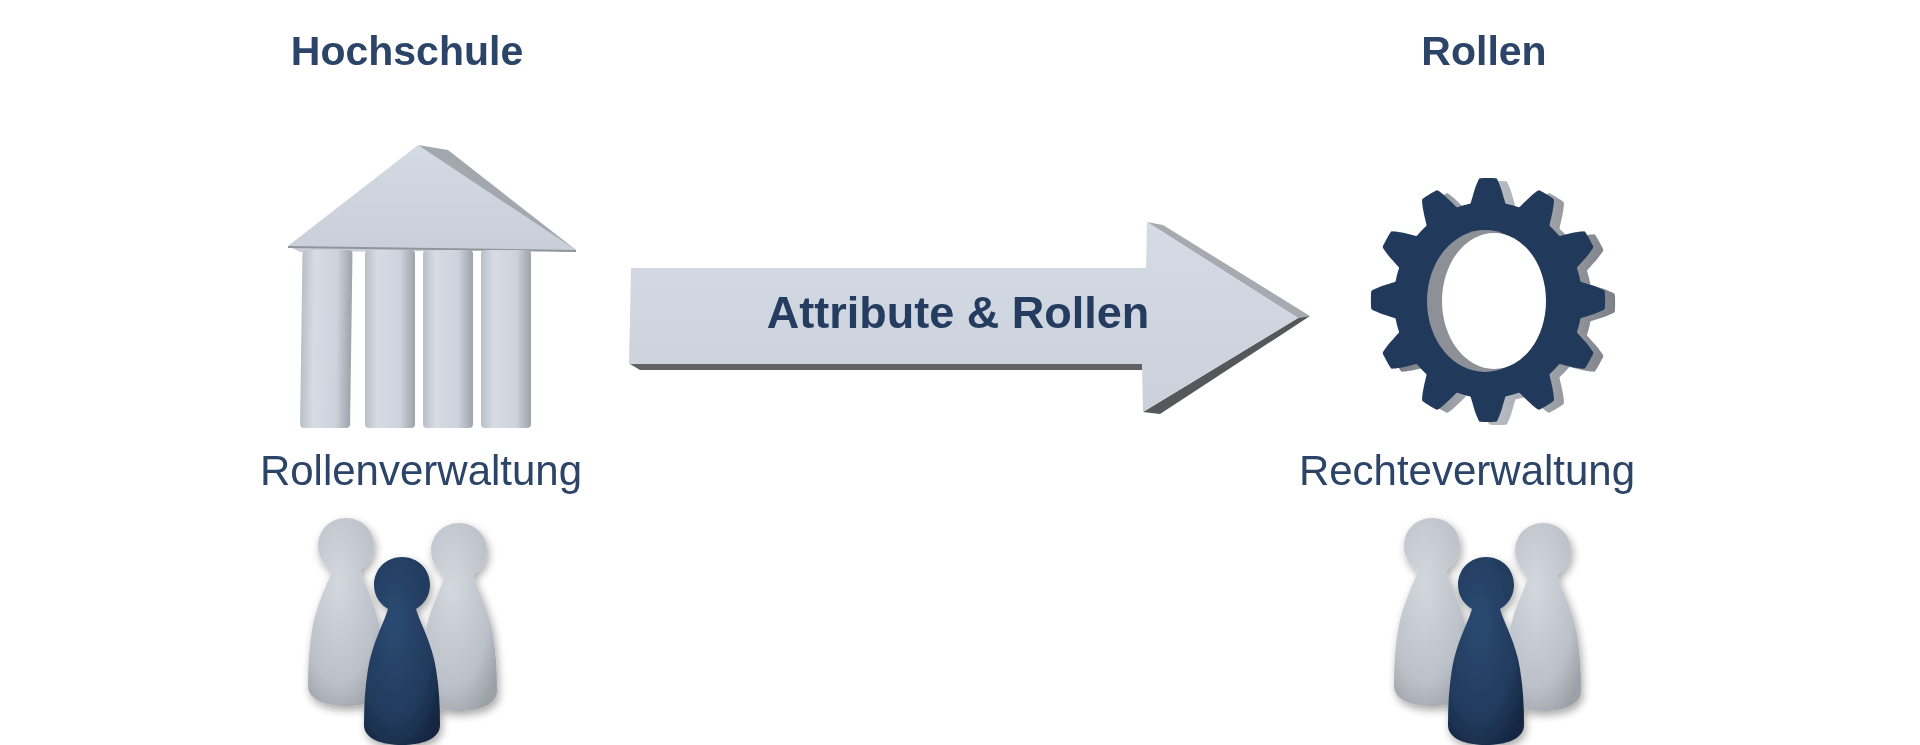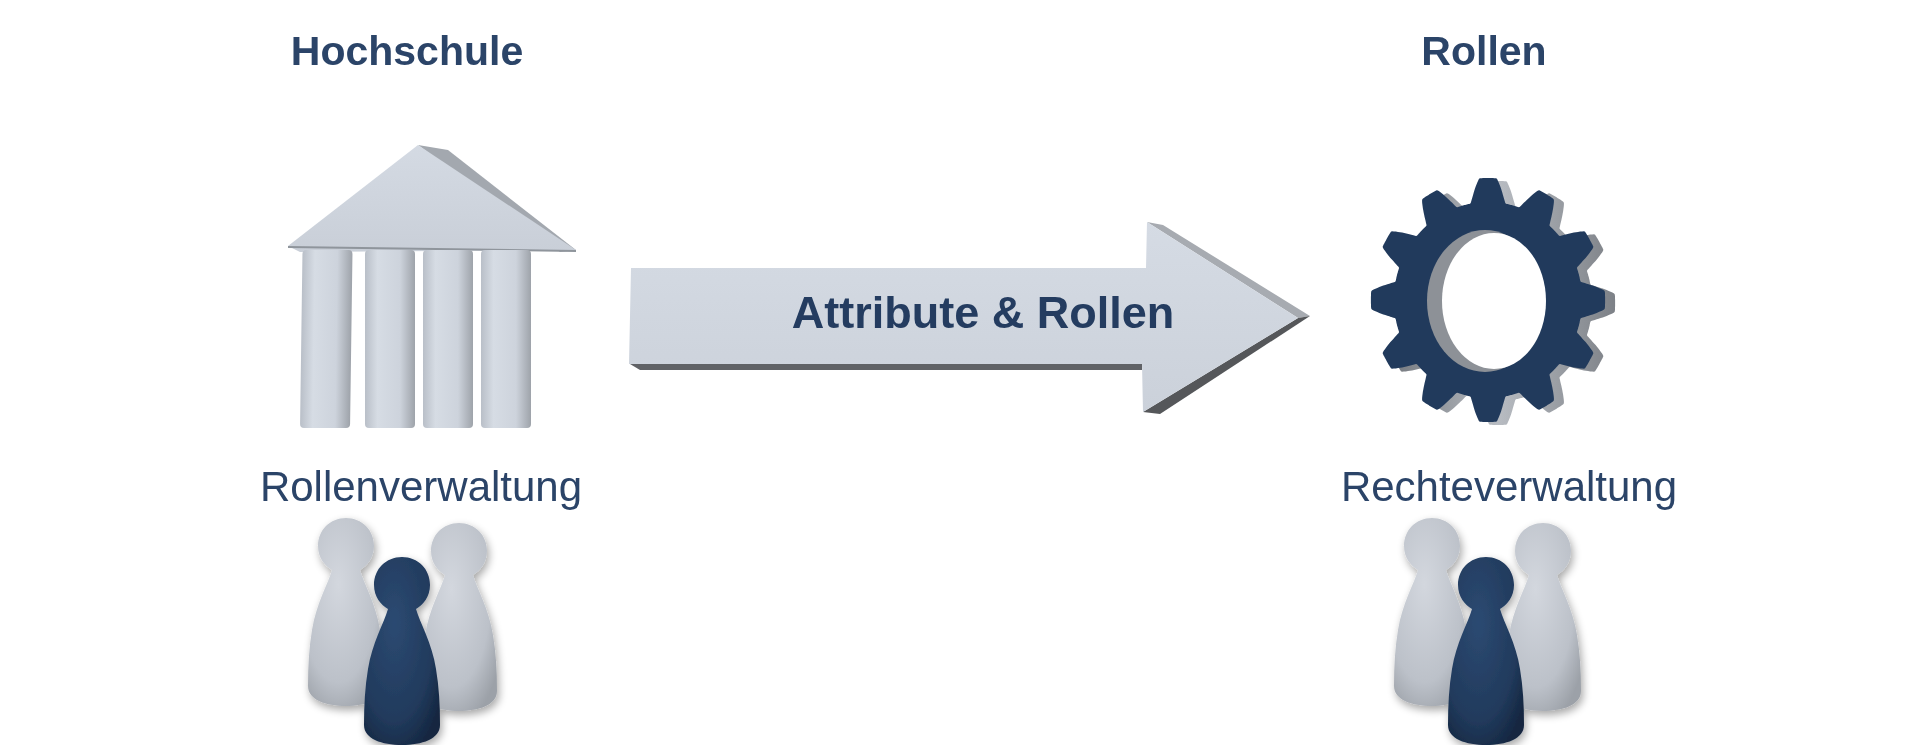--- a/index.html
+++ b/index.html
@@ -1,23 +1,23 @@
 <!DOCTYPE html>
 <html><head>
   <meta charset="utf-8">
   <style>
     html, body { margin: 0; padding: 0; background: #ffffff; }
     body { width: 1920px; height: 745px; position: relative; overflow: hidden;
            font-family: "Liberation Sans", sans-serif; }
     .title { position: absolute; top: 28px; font-weight: bold; font-size: 41px;
              color: #2b4468; transform: translateX(-50%); white-space: nowrap; }
     .label { position: absolute; top: 447px; font-size: 42px; color: #2b4468;
-             transform: translateX(-50%); white-space: nowrap; margin-top: 16px; }
+             transform: translateX(-50%); white-space: nowrap; }
     .arrow-text { position: absolute; top: 287px; font-weight: bold; font-size: 45px;
-                  color: #243c60; transform: translateX(-50%); white-space: nowrap; margin-left: 25px; }
+                  color: #243c60; transform: translateX(-50%); white-space: nowrap; }
     svg.layer { position: absolute; left: 0; top: 0; }
   </style>
 </head>
 <body>
 
 <svg class="layer" width="1920" height="745" viewBox="0 0 1920 745">
   <defs>
     <linearGradient id="colGrad" x1="0" y1="0" x2="1" y2="0">
       <stop offset="0" stop-color="#b9bfc8"></stop>
       <stop offset="0.25" stop-color="#d6dce4"></stop>
@@ -115,13 +115,13 @@
     <g transform="translate(1486,557)">
       <path class="pawn" fill="url(#pawnBlue)" d="M0,0 C-16,0 -28,12 -28,28 C-28,40 -21,48 -14,52 C-18,66 -30,86 -34,112 C-37,130 -38,148 -38,168 C-38,182 -20,188 0,188 C20,188 38,182 38,168 C38,148 37,130 34,112 C30,86 18,66 14,52 C21,48 28,40 28,28 C28,12 16,0 0,0 Z"></path>
     </g>
   </g>
 </svg>
 
 <div class="title" style="left:401px;margin-left:6px;">Hochschule</div>
 <div class="title" style="left:1484px;">Rollen</div>
 <div class="arrow-text" style="left:958px;">Attribute &amp; Rollen</div>
 <div class="label" style="left:421px;">Rollenverwaltung</div>
-<div class="label" style="left:1509px;">Rechteverwaltung</div>
+<div class="label" style="left:1467px;">Rechteverwaltung</div>
 
 </body></html>

